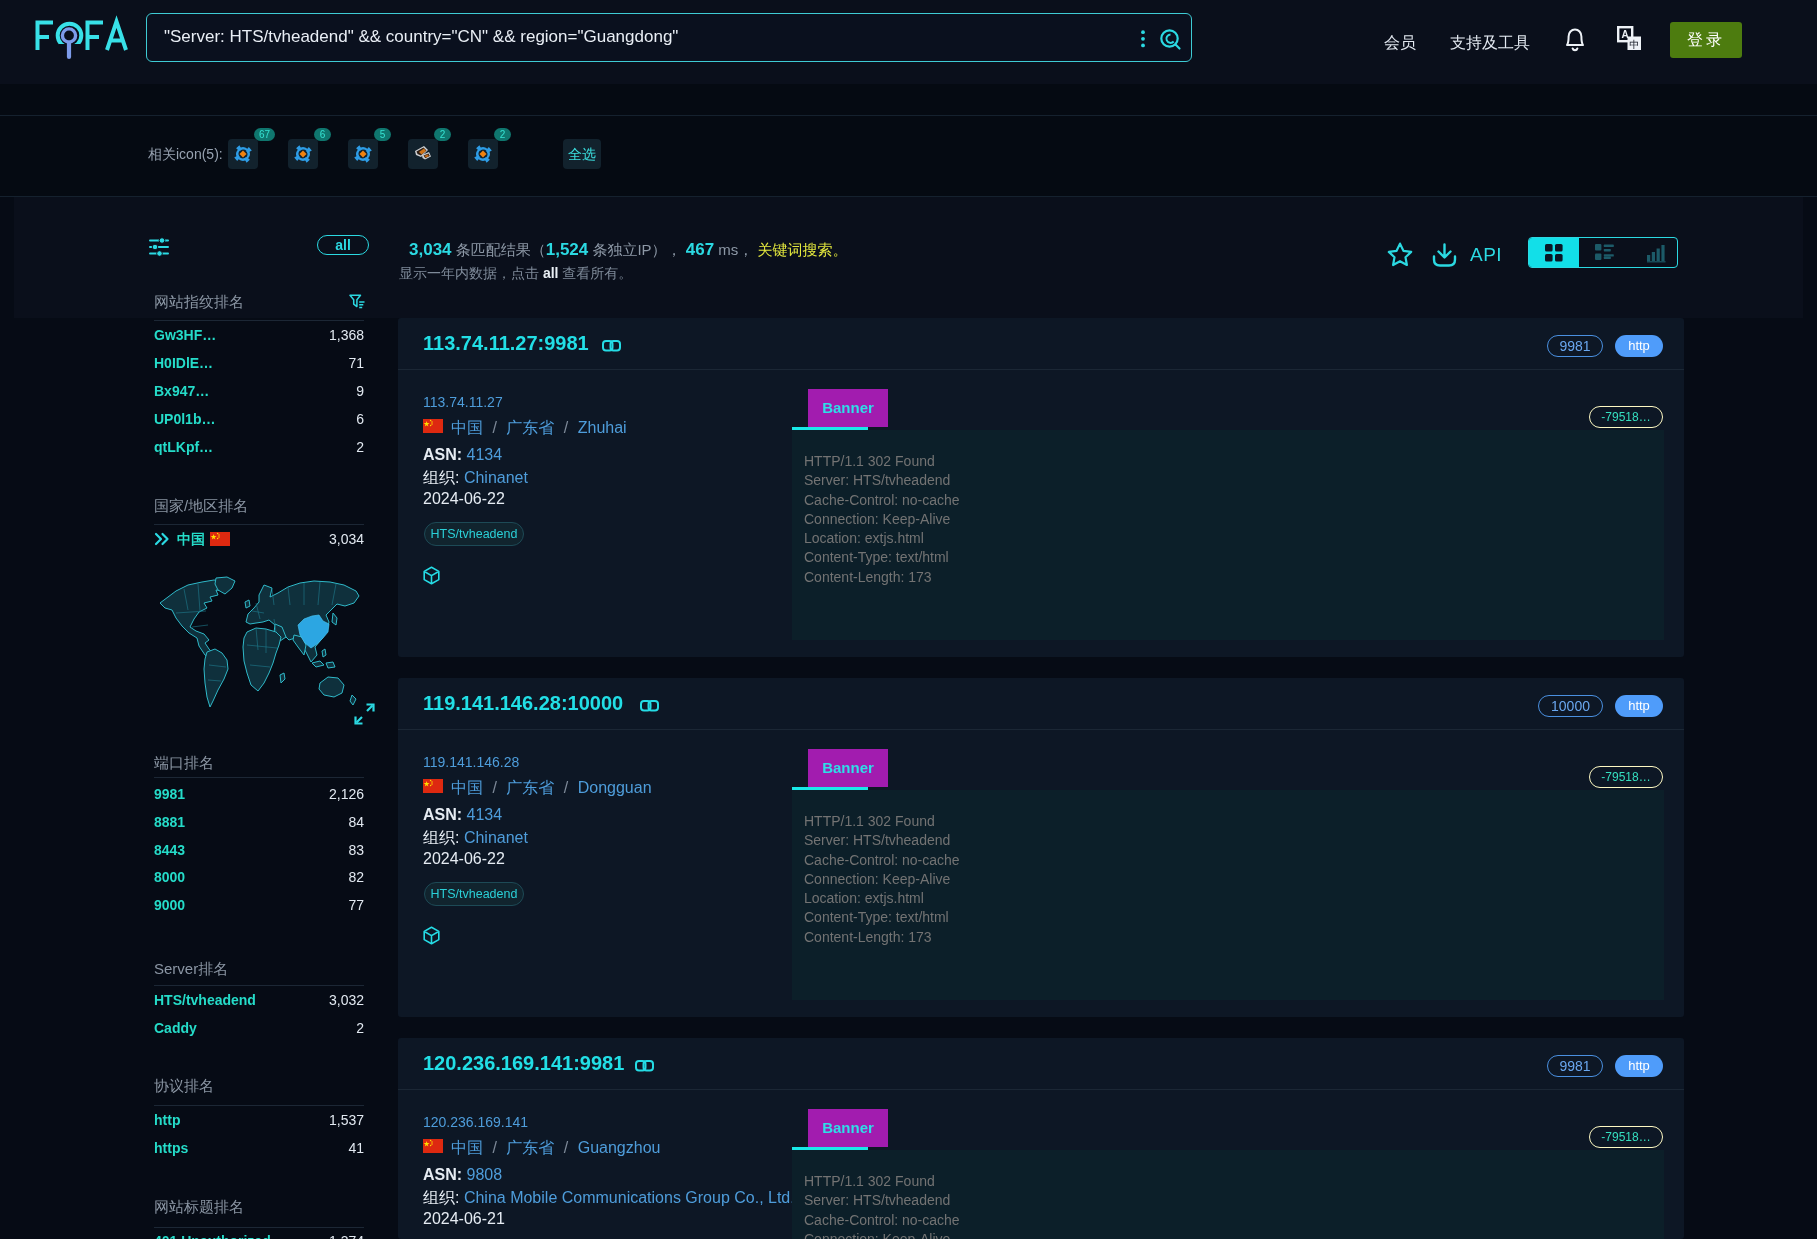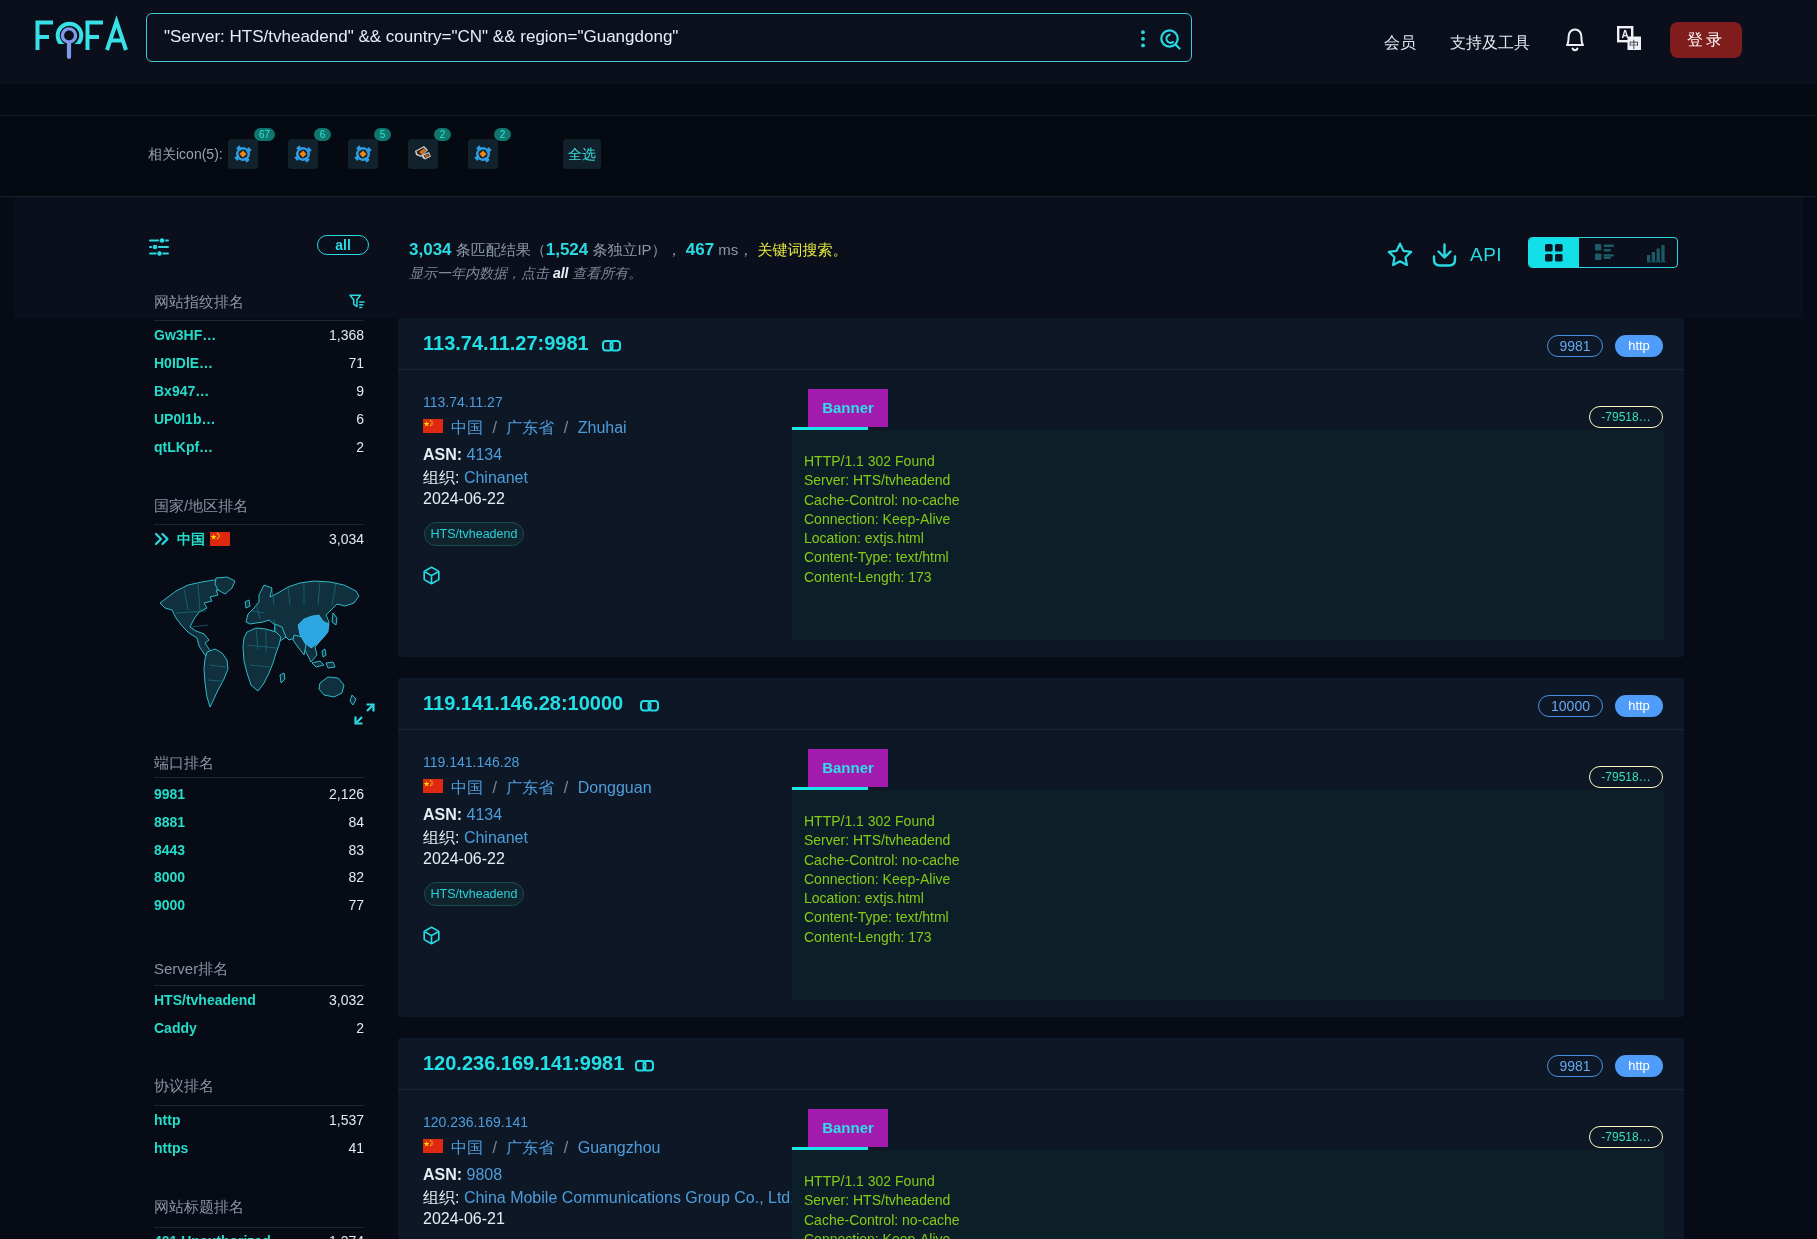--- a/index.html
+++ b/index.html
@@ -10,22 +10,22 @@
 
 #nav{position:absolute;left:0;top:0;width:1817px;height:84px;background:#0a0f1b;}
 #band{position:absolute;left:0;top:84px;width:1817px;height:112px;background:#050a12;}
 .hline{position:absolute;left:0;width:1817px;height:1px;background:#15212e;}
 
 #sbox{position:absolute;left:146px;top:13px;width:1046px;height:49px;
   border:1.5px solid #3ecbd4;border-radius:6px;background:#0a101e;}
 #sq{position:absolute;left:17px;top:13px;color:#e9eef5;font-size:17px;white-space:pre;}
 
 .navtxt{position:absolute;top:33px;color:#e2e8f0;font-size:16px;}
-#loginbtn{position:absolute;left:1670px;top:22px;width:72px;height:36px;background:#7f1d1d;
-  border-radius:8px;color:#fff;font-size:16px;text-align:center;line-height:36px;letter-spacing:3px;}
+#loginbtn{position:absolute;left:1670px;top:22px;width:72px;height:36px;background:#4d7c0f;
+  border-radius:3px;color:#fff;font-size:16px;text-align:center;line-height:36px;letter-spacing:3px;}
 
 #rellabel{position:absolute;left:148px;top:146px;color:#97a2b0;font-size:14px;}
 .tile{position:absolute;top:139px;width:30px;height:30px;background:#12222d;border-radius:4px;}
 .tile svg{position:absolute;left:4px;top:4px;}
 .badge{position:absolute;top:128px;height:13px;border-radius:7px;background:#0f766e;
   color:#35e2d2;font-size:10px;line-height:13px;text-align:center;}
 #selall{position:absolute;left:531px;top:139px;width:38px;height:30px;background:#12222d;
   border-radius:4px;color:#3be0e0;font-size:14px;text-align:center;line-height:30px;margin-left:32px;}
 
 .srow{position:absolute;left:154px;width:210px;display:flex;justify-content:space-between;
@@ -33,41 +33,41 @@
 .srow .n{color:#25dcc9;font-weight:bold;}
 .srow .v{color:#e2e9f1;}
 .shead{position:absolute;left:154px;color:#8b96a4;font-size:15px;}
 .sdiv{position:absolute;left:154px;width:210px;height:1px;background:#1c2735;}
 #allpill{position:absolute;left:317px;top:235px;width:52px;height:20px;border:1.5px solid #2bd9e2;
   border-radius:10px;color:#2bd9e2;font-size:14px;font-weight:bold;text-align:center;line-height:18px;}
 
 #resline1{position:absolute;left:409px;top:240px;font-size:15px;color:#8d98a6;}
 #resline1 b{color:#2bd9e2;font-size:17px;}
 #resline1 .yel{color:#e5e93e;margin-top:40px;}
-#resline2{position:absolute;left:409px;top:265px;font-size:14px;color:#7e8a99;font-style:italic;}
+#resline2{position:absolute;left:399px;top:265px;font-size:14px;color:#7e8a99;}
 #resline2 b{color:#eaf0f6;}
 
 .card{position:absolute;left:398px;width:1286px;background:#0d1725;border-radius:3px;}
 .chead{position:absolute;left:0;top:0;width:100%;height:52px;border-bottom:1px solid #1b2735;}
 .ctitle{position:absolute;left:25px;top:14px;color:#22dfe6;font-size:20px;font-weight:bold;}
 .pport{position:absolute;top:17px;height:22px;border:1px solid #4a90e0;border-radius:11px;
   color:#6aa7ef;font-size:14px;text-align:center;line-height:20px;}
 .phttp{position:absolute;left:1217px;top:17px;width:48px;height:22px;background:#4f9cfa;
   border-radius:11px;color:#fff;font-size:13px;text-align:center;line-height:22px;}
 .iplink{position:absolute;color:#4e9ddb;font-size:14px;}
 .crow{position:absolute;font-size:16px;color:#e6ecf3;}
 .crow a{color:#4e9ddb;text-decoration:none;}
 .crow .sep{color:#7e8a99;padding:0 5px;}
 .ctag{position:absolute;height:24px;background:#11242e;border:1px solid #1d4a56;border-radius:12px;
   color:#2bd0d8;font-size:12.5px;text-align:center;line-height:22px;width:100px;}
 .btab{position:absolute;left:410px;width:80px;height:38px;background:#a21caf;
   color:#2edee8;font-size:15px;font-weight:bold;text-align:center;line-height:38px;}
 .bline{position:absolute;left:394px;width:76px;height:3px;background:#19e8e8;}
 .bpanel{position:absolute;left:394px;width:872px;background:#0c1f29;
-  color:#84cc16;font-size:14px;line-height:19.3px;padding:22px 12px;white-space:pre;}
+  color:#737373;font-size:14px;line-height:19.3px;padding:22px 12px;white-space:pre;}
 .phash{position:absolute;left:1191px;width:74px;height:22px;border:1px solid #fef9c3;
   border-radius:11px;color:#35dfc0;font-size:12px;text-align:center;line-height:20px;}
 </style>
 </head>
 <body>
 <div id="page">
 
 <div id="nav"></div>
 <div id="band"></div>
 <div class="hline" style="top:115px"></div>

